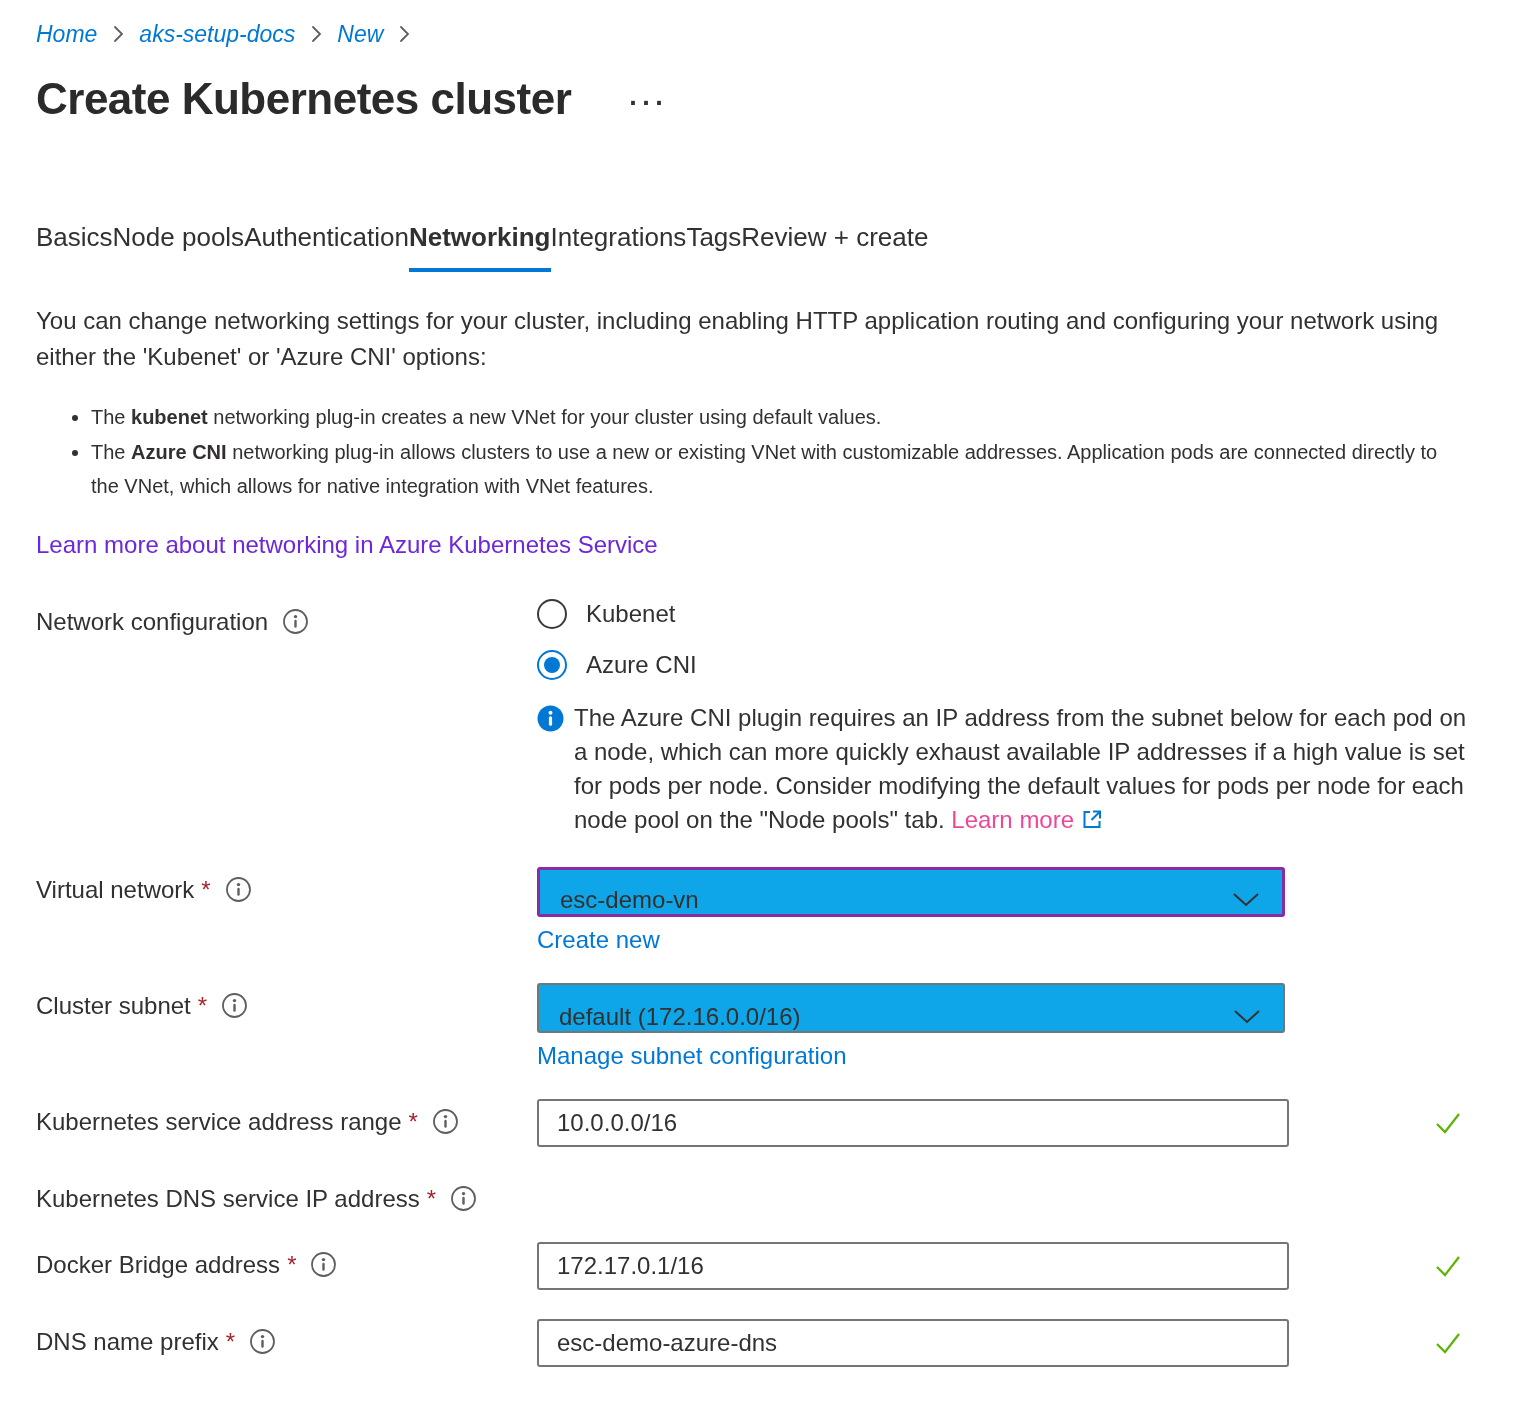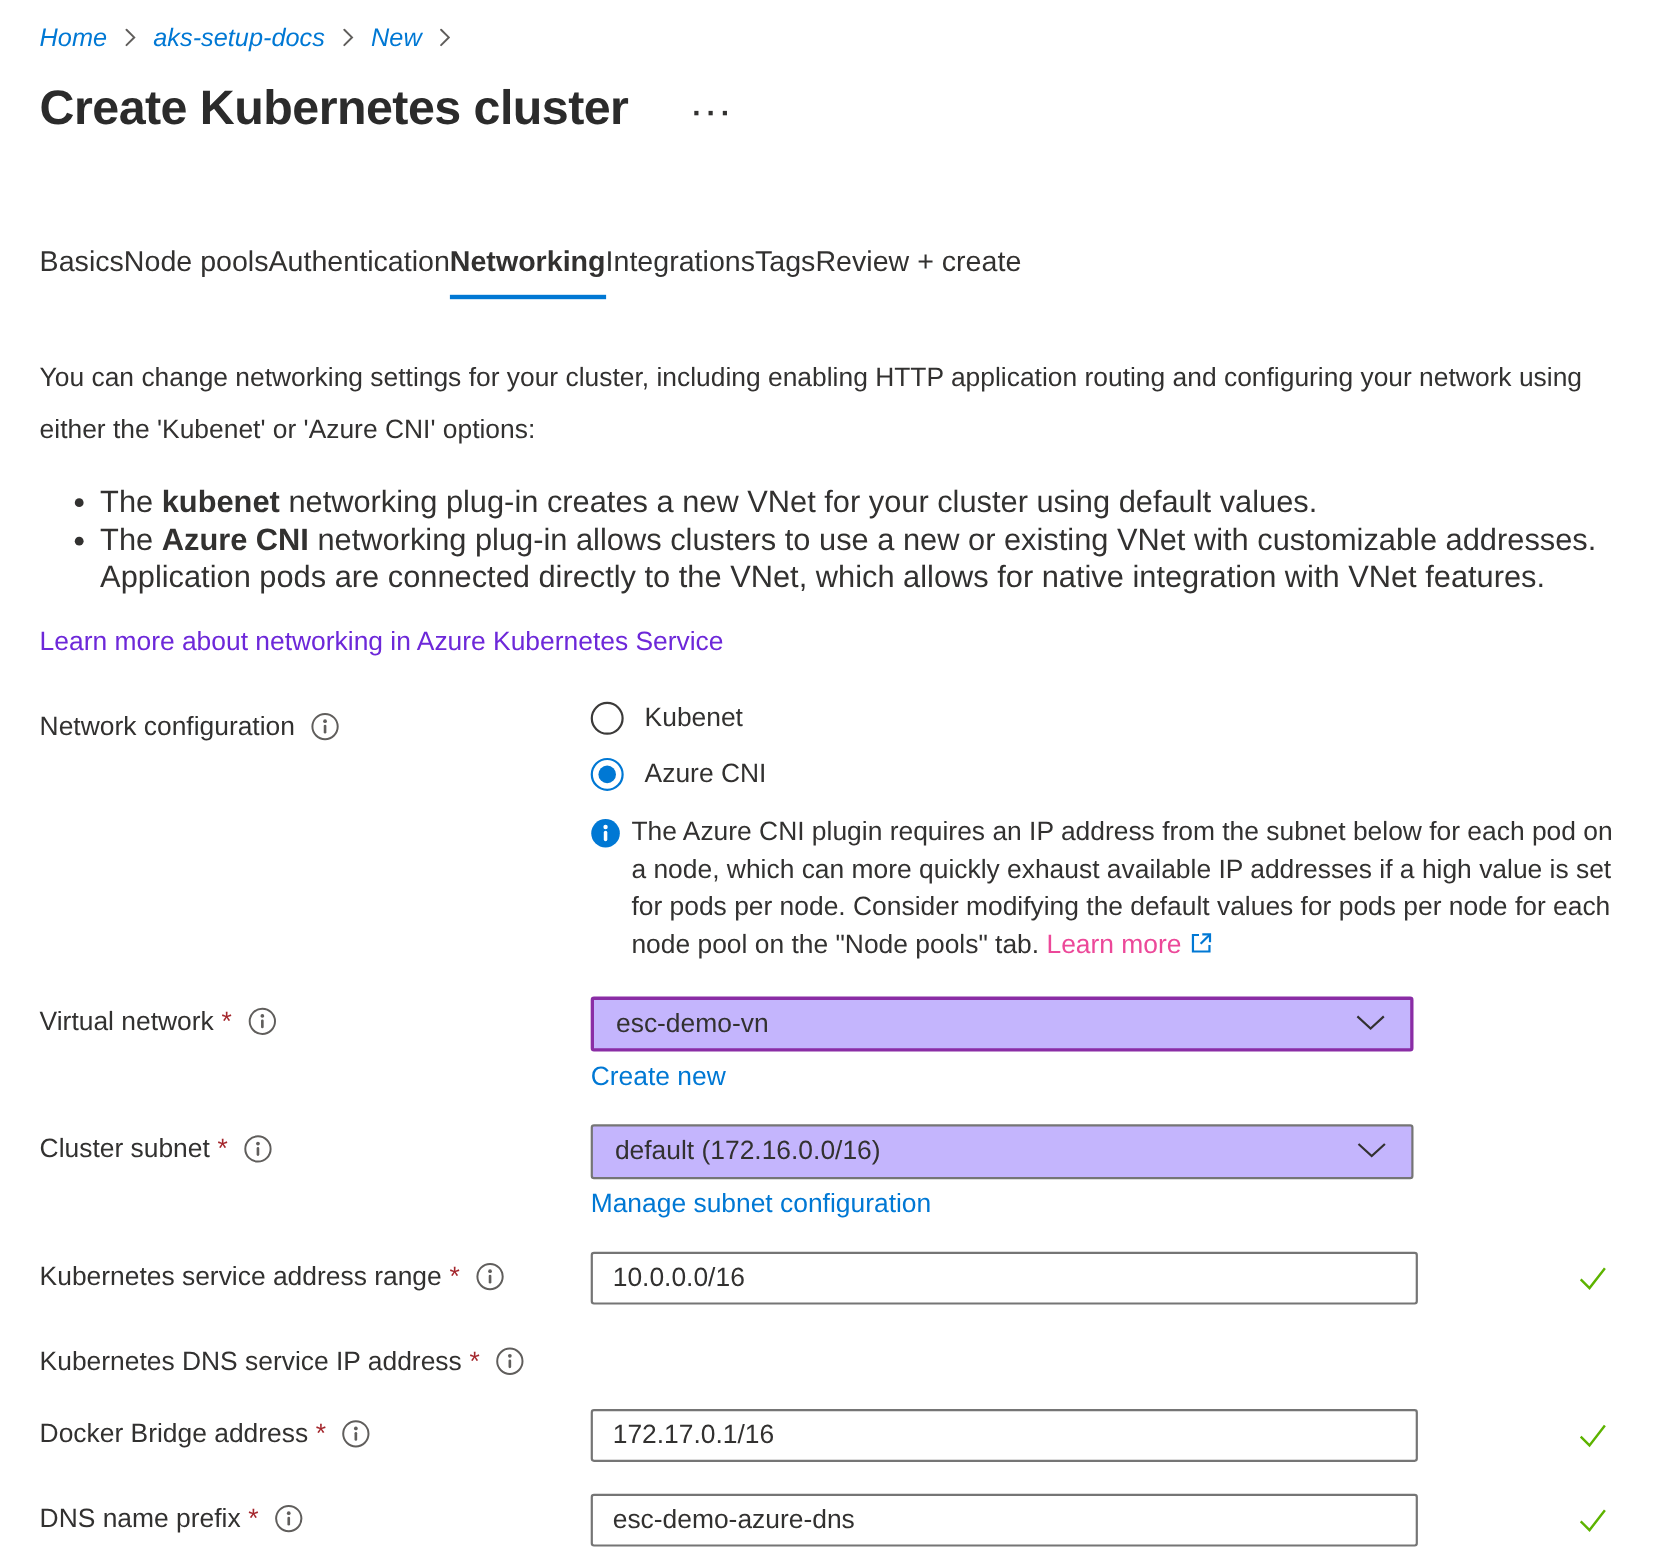--- a/index.html
+++ b/index.html
@@ -22,23 +22,23 @@
   .title-row { margin-top: 24px; display: flex; align-items: center; }
   .page-title { font-size: 44px; font-weight: 700; color: #2b2b2b; letter-spacing: -0.5px; }
   .title-ellipsis { margin-left: 58px; font-size: 27px; font-weight: 700; letter-spacing: 4px; color: #323130; cursor: pointer; line-height: 20px; padding-top: 8px; }
 
   
   .tabs { margin-top: 98px; display: flex; border-bottom: 1px solid transparent; }
   .tab { font-size: 26px; color: #323130; padding-bottom: 15px; border-bottom: 4px solid transparent; cursor: pointer; }
   .tab.active { font-weight: 700; border-bottom-color: #0078d4; }
 
   
-  .intro { margin-top: 47px; font-size: 24px; line-height: 47px; max-width: 1420px; }
+  .intro { margin-top: 30px; font-size: 24px; line-height: 36px; max-width: 1420px; }
   .bullets { margin-top: 25px; padding-left: 55px; max-width: 1420px; }
-  .bullets li { font-size: 28px; line-height: 34px; margin-bottom: 1px; }
+  .bullets li { font-size: 20px; line-height: 34px; margin-bottom: 1px; }
   .learn-link { display: inline-block; margin-top: 27px; font-size: 24px; color: #6d28d9; }
 
   
   .form { margin-top: 40px; }
   .form-row { display: flex; margin-bottom: 29px; }
   .label-col { width: 501px; flex: 0 0 501px; font-size: 24px; padding-top: 9px; }
   .label-inner { display: inline-flex; align-items: flex-start; }
   .req { color: #a4262c; margin-left: 7px; font-size: 24px; }
   .info-icon { margin-left: 14px; display: inline-flex; cursor: pointer; }
   .field-col { width: 940px; flex: 0 0 940px; position: relative; }
@@ -51,21 +51,21 @@
   .radio-label { margin-left: 19px; font-size: 24px; }
 
   
   .notice { display: flex; margin-top: 2px; }
   .notice-icon { flex: 0 0 27px; margin-top: 4px; }
   .notice-text { margin-left: 10px; width: 905px; font-size: 24px; line-height: 34px; color: #323130; }
   .notice-link { color: #ec4899; white-space: nowrap; }
   .ext-icon { display: inline-block; vertical-align: -3px; margin-left: 6px; }
 
   
-  .select-box { height: 50px; width: 748px; border: 2px solid #757575; border-radius: 3px; display: flex; align-items: center; justify-content: space-between; padding: 0 22px 0 20px; font-size: 24px; cursor: pointer; background: #c4b5fd; }
+  .select-box { height: 50px; width: 748px; border: 2px solid #757575; border-radius: 3px; display: flex; align-items: flex-end; justify-content: space-between; padding: 0 22px 0 20px; font-size: 24px; cursor: pointer; background: #0ea5e9; }
   .select-box.focused { border: 3px solid #8a2da5; }
   .under-link { display: inline-block; margin-top: 9px; font-size: 24px; color: #0078d4; }
 
   
   .input-wrap { position: relative; width: 940px; }
   .text-input { width: 752px; height: 48px; border: 2px solid #757575; border-radius: 3px; font-size: 24px; font-family: "Liberation Sans", sans-serif; color: #323130; padding: 0 58px 0 18px; outline: none; background: #fff; }
   .valid-check { position: absolute; right: 14px; top: 10px; }
 </style>
 </head>
 <body>

